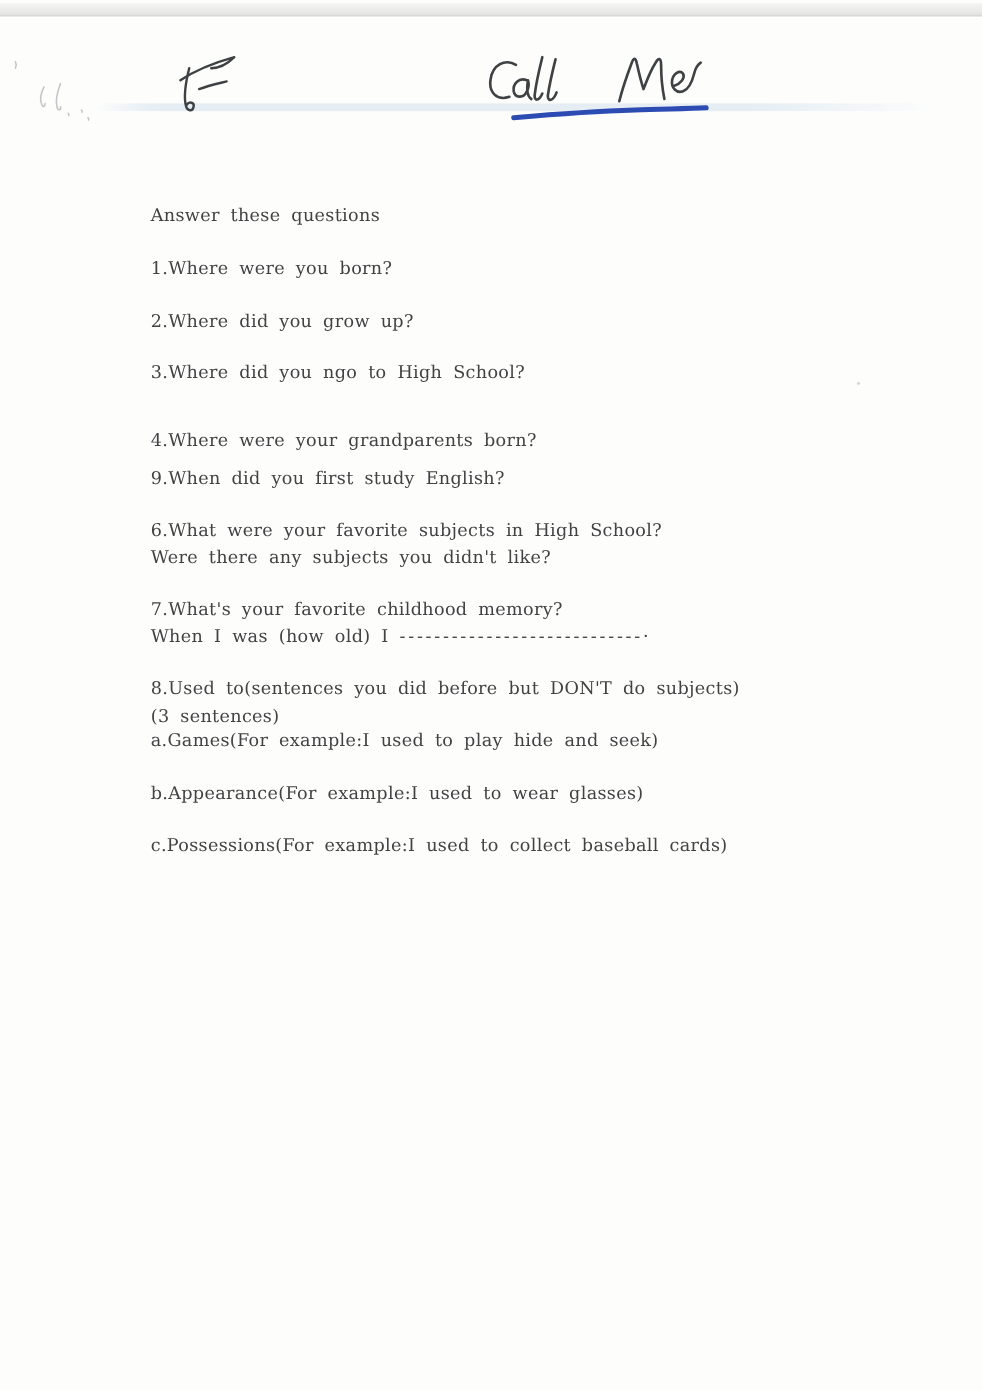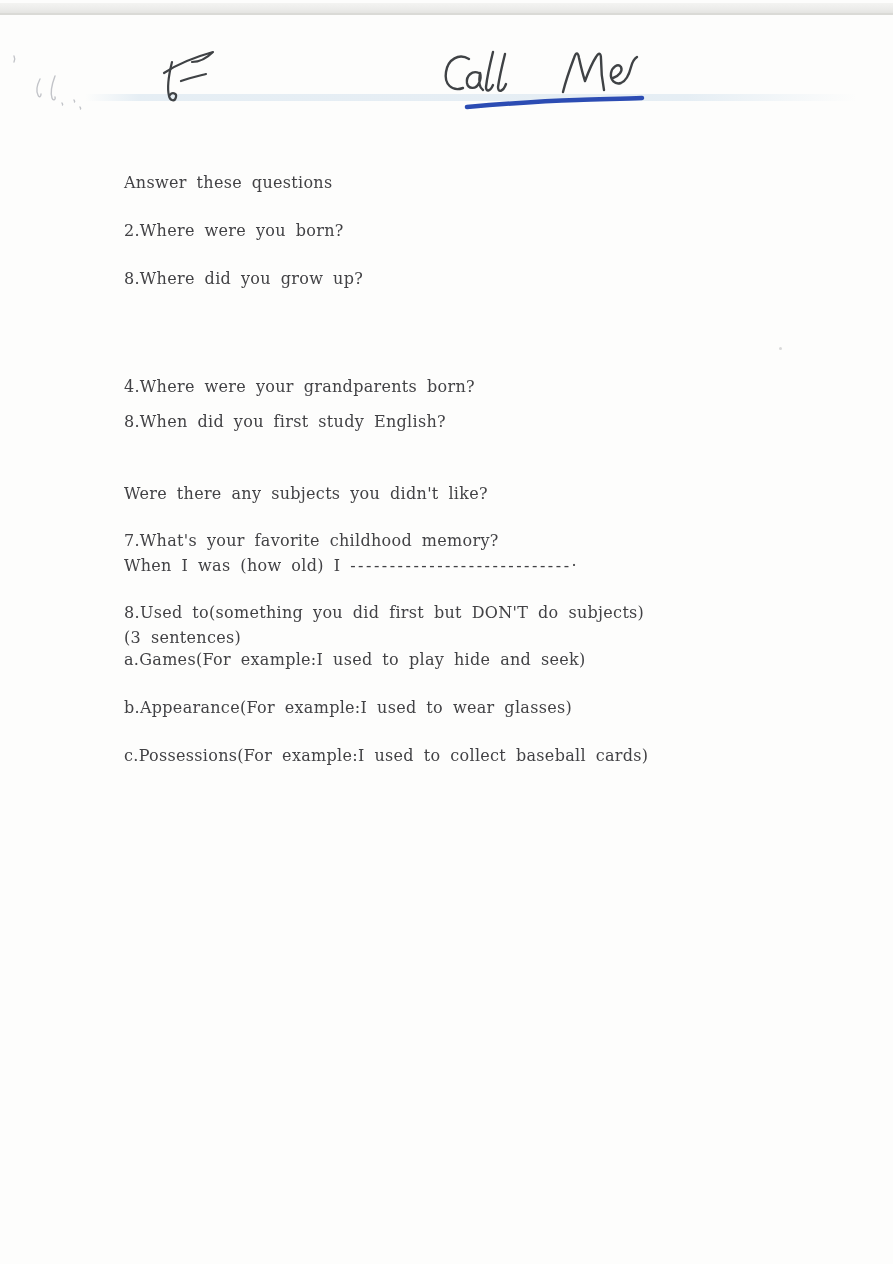--- a/index.html
+++ b/index.html
@@ -23,21 +23,21 @@
       rgba(206,223,236,0) 0%, rgba(206,223,236,0.50) 7%,
       rgba(195,215,232,0.40) 40%, rgba(206,223,236,0.50) 78%,
       rgba(206,223,236,0) 100%);
   }
   .speckle {
     position:absolute; left:779px; top:347px; width:3px; height:3px;
     border-radius:50%; background:#d9d9d9;
   }
   .hand-svg { position:absolute; left:0; top:40px; }
   .line {
-    position:absolute; left:124px; margin:0;
+    position:absolute; left:124px; margin:13px;
     font-size:16px; line-height:20px;
     color:#424245;
     letter-spacing:0.3px; word-spacing:4.5px;
     white-space:nowrap;
   }
   .u { text-underline-offset:3px; text-decoration-thickness:1px; }
   .blank { letter-spacing:2.5px; }
 </style>
 </head>
 <body>
@@ -72,37 +72,39 @@
       <path d="M505,14 C502,26 499,40 498,47 C498,53 503,52 506,44"></path>
       <path d="M563,52 C566,40 571,26 574,18 C576,12 578,12 579,18 C581,27 583,35 585,41 C588,33 592,23 596,17 C599,12 601,13 601,19 C601,28 602,40 604,50"></path>
       <path d="M613,38 C619,36 623,31 621,27 C618,23 612,27 611,33 C610,40 615,45 621,43 C626,41 629,35 631,27 C632,23 634,19 637,17"></path>
     </g>
 
     <path d="M467,67 C502,64 543,61 577,60 C602,59 624,59 642,58" stroke="#2c4cb3" stroke-width="4.5" fill="none" stroke-linecap="round"></path>
   </svg>
 
   <p class="line" style="top:173px">Answer these questions</p>
 
-  <p class="line" style="top:221px">2.Where were you born?</p>
+  <p class="line" style="top:221px">1.Where were you born?</p>
 
-  <p class="line" style="top:269px">8.Where did you grow up?</p>
+  <p class="line" style="top:269px">2.Where did you grow up?</p>
 
+  <p class="line" style="top:316px">3.Where did you ngo to High School?</p>
 
   <p class="line" style="top:377px">4.Where were your grandparents born?</p>
 
-  <p class="line" style="top:412px">8.When did you first study English?</p>
+  <p class="line" style="top:412px">9.When did you first study English?</p>
 
+  <p class="line" style="top:459px">6.What were your favorite subjects in High School?</p>
 
   <p class="line" style="top:484px">Were there any subjects you didn't like?</p>
 
   <p class="line" style="top:531px"><span>7.What's your favorite </span><span class="u">childhood memory?</span></p>
 
   <p class="line" style="top:556px"><span>When I was </span><span class="u">(how old)</span><span> I </span><span class="blank">----------------------------·</span></p>
 
-  <p class="line" style="top:603px"><span>8.</span><span class="u">Used to</span><span>(something you did first but </span><span class="u">DON'T</span><span> do subjects)</span></p>
+  <p class="line" style="top:603px"><span>8.</span><span class="u">Used to</span><span>(sentences you did before but </span><span class="u">DON'T</span><span> do subjects)</span></p>
 
   <p class="line" style="top:628px">(3 sentences)</p>
 
   <p class="line" style="top:698px">b.Appearance(For example:I used to wear glasses)</p>
 
   <p class="line" style="top:650px">a.Games(For example:I used to play hide and seek)</p>
 
   <p class="line" style="top:746px">c.Possessions(For example:I used to collect baseball cards)</p>
 
 </div>

